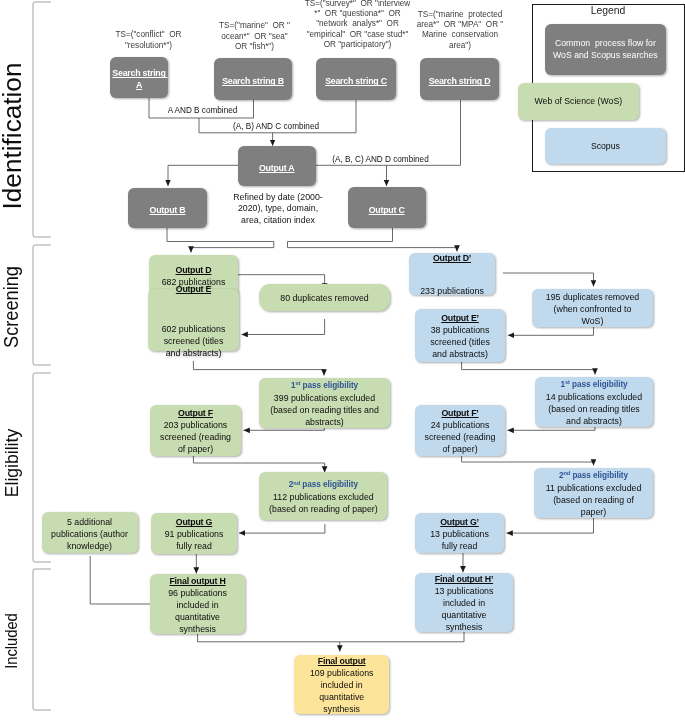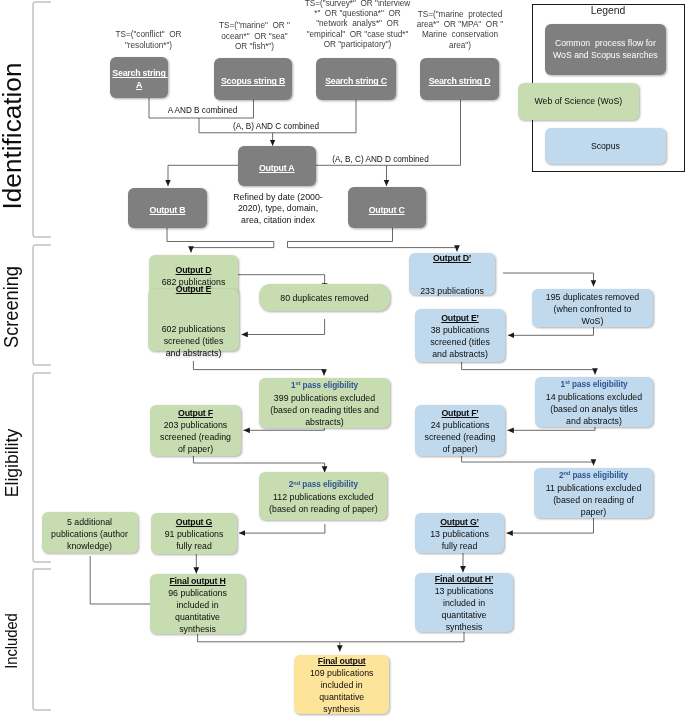--- a/index.html
+++ b/index.html
@@ -83,35 +83,35 @@
 </svg>
 <div class="stage-label" style="left:12.5px;top:136px;font-size:25.3px;transform:translate(-50%,-50%) rotate(-90deg) scale(1.035,1);">Identification</div>
 <div class="stage-label" style="left:11.0px;top:306.5px;font-size:20.0px;transform:translate(-50%,-50%) rotate(-90deg) scale(0.91,1);">Screening</div>
 <div class="stage-label" style="left:11.6px;top:463px;font-size:18.5px;transform:translate(-50%,-50%) rotate(-90deg) scale(0.95,1);">Eligibility</div>
 <div class="stage-label" style="left:11.0px;top:641px;font-size:16.3px;transform:translate(-50%,-50%) rotate(-90deg) scale(0.9,1);">Included</div>
 <div class="qtext" style="left:100.5px;top:30.3px;width:96px;"><div>TS=("conflict"  OR</div><div>"resolution*")</div></div>
 <div class="qtext" style="left:206.5px;top:21.3px;width:96px;"><div>TS=("marine"  OR "</div><div>ocean*"  OR "sea"</div><div>OR "fish*")</div></div>
 <div class="qtext" style="left:297.5px;top:-1.5px;width:120px;"><div>TS=("survey*"  OR "interview</div><div>*"  OR "questiona*"  OR</div><div>"network  analys*"  OR</div><div>"empirical"  OR "case stud*"</div><div>OR "participatory")</div></div>
 <div class="qtext" style="left:410px;top:9.6px;width:100px;"><div>TS=("marine  protected</div><div>area*"  OR "MPA"  OR "</div><div>Marine  conservation</div><div>area")</div></div>
 <div class="box gray only-title" style="left:110px;top:57px;width:58px;height:41px;"><div class="ttl">Search string A</div></div>
-<div class="box gray only-title" style="left:214px;top:58px;width:78px;height:42px;"><div class="ttl">Scopus string B</div></div>
+<div class="box gray only-title" style="left:214px;top:58px;width:78px;height:42px;"><div class="ttl">Search string B</div></div>
 <div class="box gray only-title" style="left:316px;top:58px;width:80px;height:42px;"><div class="ttl">Search string C</div></div>
 <div class="box gray only-title" style="left:420px;top:58px;width:79px;height:42px;"><div class="ttl">Search string D</div></div>
 <div class="box gray only-title" style="left:238px;top:145.5px;width:77.5px;height:40.6px;justify-content:center;"><div class="ttl">Output A</div></div>
 <div class="box gray only-title" style="left:128px;top:188px;width:79px;height:40px;"><div class="ttl">Output B</div></div>
 <div class="box gray only-title" style="left:347.6px;top:187.4px;width:78px;height:41px;"><div class="ttl">Output C</div></div>
 <div class="box green" style="left:149px;top:254.5px;width:89px;height:42px;"><div class="ttl">Output D</div><div class="bdy"><div>682 publications</div></div></div>
 <div class="box green" style="left:259px;top:284px;width:131px;height:27px;border-radius:11px;"><div class="bdy"><div>80 duplicates removed</div></div></div>
 <div class="box green" style="left:148px;top:289px;width:91px;height:62px;gap:28px;"><div class="ttl">Output E</div><div class="bdy"><div>602 publications</div><div>screened (titles</div><div>and abstracts)</div></div></div>
 <div class="box blue" style="left:409px;top:253px;width:86px;height:42px;gap:21px;"><div class="ttl">Output D’</div><div class="bdy"><div>233 publications</div></div></div>
 <div class="box blue" style="left:532px;top:289px;width:121px;height:38px;"><div class="bdy"><div>195 duplicates removed</div><div>(when confronted to</div><div>WoS)</div></div></div>
 <div class="box blue" style="left:415px;top:309px;width:90px;height:53px;"><div class="ttl">Output E’</div><div class="bdy"><div>38 publications</div><div>screened (titles</div><div>and abstracts)</div></div></div>
 <div class="box green" style="left:259px;top:378px;width:131px;height:50px;"><div class="hdr"><span>1</span><sup>st</sup><span> pass eligibility</span></div><div class="bdy"><div>399 publications excluded</div><div>(based on reading titles and</div><div>abstracts)</div></div></div>
 <div class="box green" style="left:150px;top:405px;width:91px;height:51px;"><div class="ttl">Output F</div><div class="bdy"><div>203 publications</div><div>screened (reading</div><div>of paper)</div></div></div>
-<div class="box blue" style="left:535px;top:377px;width:118px;height:50px;"><div class="hdr"><span>1</span><sup>st</sup><span> pass eligibility</span></div><div class="bdy"><div>14 publications excluded</div><div>(based on analys titles</div><div>and abstracts)</div></div></div>
+<div class="box blue" style="left:535px;top:377px;width:118px;height:50px;"><div class="hdr"><span>1</span><sup>st</sup><span> pass eligibility</span></div><div class="bdy"><div>14 publications excluded</div><div>(based on reading titles</div><div>and abstracts)</div></div></div>
 <div class="box blue" style="left:415px;top:405px;width:90px;height:51px;"><div class="ttl">Output F’</div><div class="bdy"><div>24 publications</div><div>screened (reading</div><div>of paper)</div></div></div>
 <div class="box green" style="left:259.4px;top:472.1px;width:128px;height:48.4px;"><div class="hdr"><span>2</span><sup>nd</sup><span> pass eligibility</span></div><div class="bdy"><div>112 publications excluded</div><div>(based on reading of paper)</div></div></div>
 <div class="box green" style="left:151px;top:513px;width:86px;height:41px;"><div class="ttl">Output G</div><div class="bdy"><div>91 publications</div><div>fully read</div></div></div>
 <div class="box blue" style="left:534px;top:468px;width:119px;height:50px;"><div class="hdr"><span>2</span><sup>nd</sup><span> pass eligibility</span></div><div class="bdy"><div>11 publications excluded</div><div>(based on reading of</div><div>paper)</div></div></div>
 <div class="box blue" style="left:415px;top:513px;width:89px;height:40px;"><div class="ttl">Output G’</div><div class="bdy"><div>13 publications</div><div>fully read</div></div></div>
 <div class="box green" style="left:41.5px;top:512.4px;width:96px;height:41px;"><div class="bdy"><div>5 additional</div><div>publications (author</div><div>knowledge)</div></div></div>
 <div class="box green" style="left:150px;top:574px;width:95px;height:60px;"><div class="ttl">Final output H</div><div class="bdy"><div>96 publications</div><div>included in</div><div>quantitative</div><div>synthesis</div></div></div>
 <div class="box blue" style="left:415px;top:573px;width:98px;height:59px;"><div class="ttl">Final output H’</div><div class="bdy"><div>13 publications</div><div>included in</div><div>quantitative</div><div>synthesis</div></div></div>
 <div class="box yellow" style="left:294.2px;top:654.7px;width:95px;height:59px;"><div class="ttl">Final output</div><div class="bdy"><div>109 publications</div><div>included in</div><div>quantitative</div><div>synthesis</div></div></div>
 <div class="clabel" style="left:167.5px;top:105.2px;width:70px;font-size:8.2px;">A AND B combined</div>

